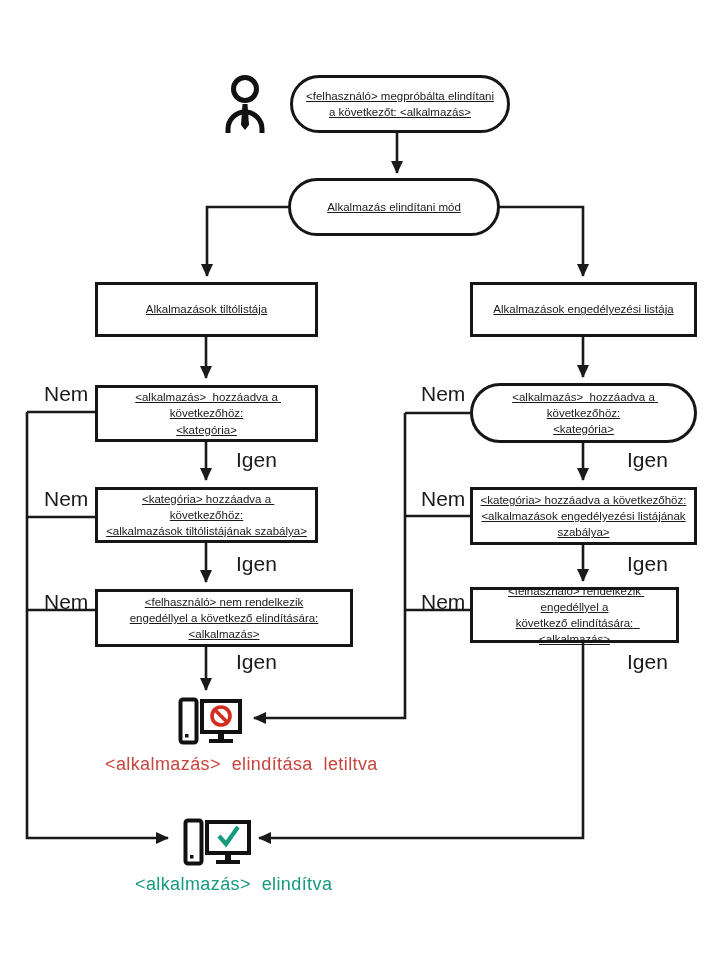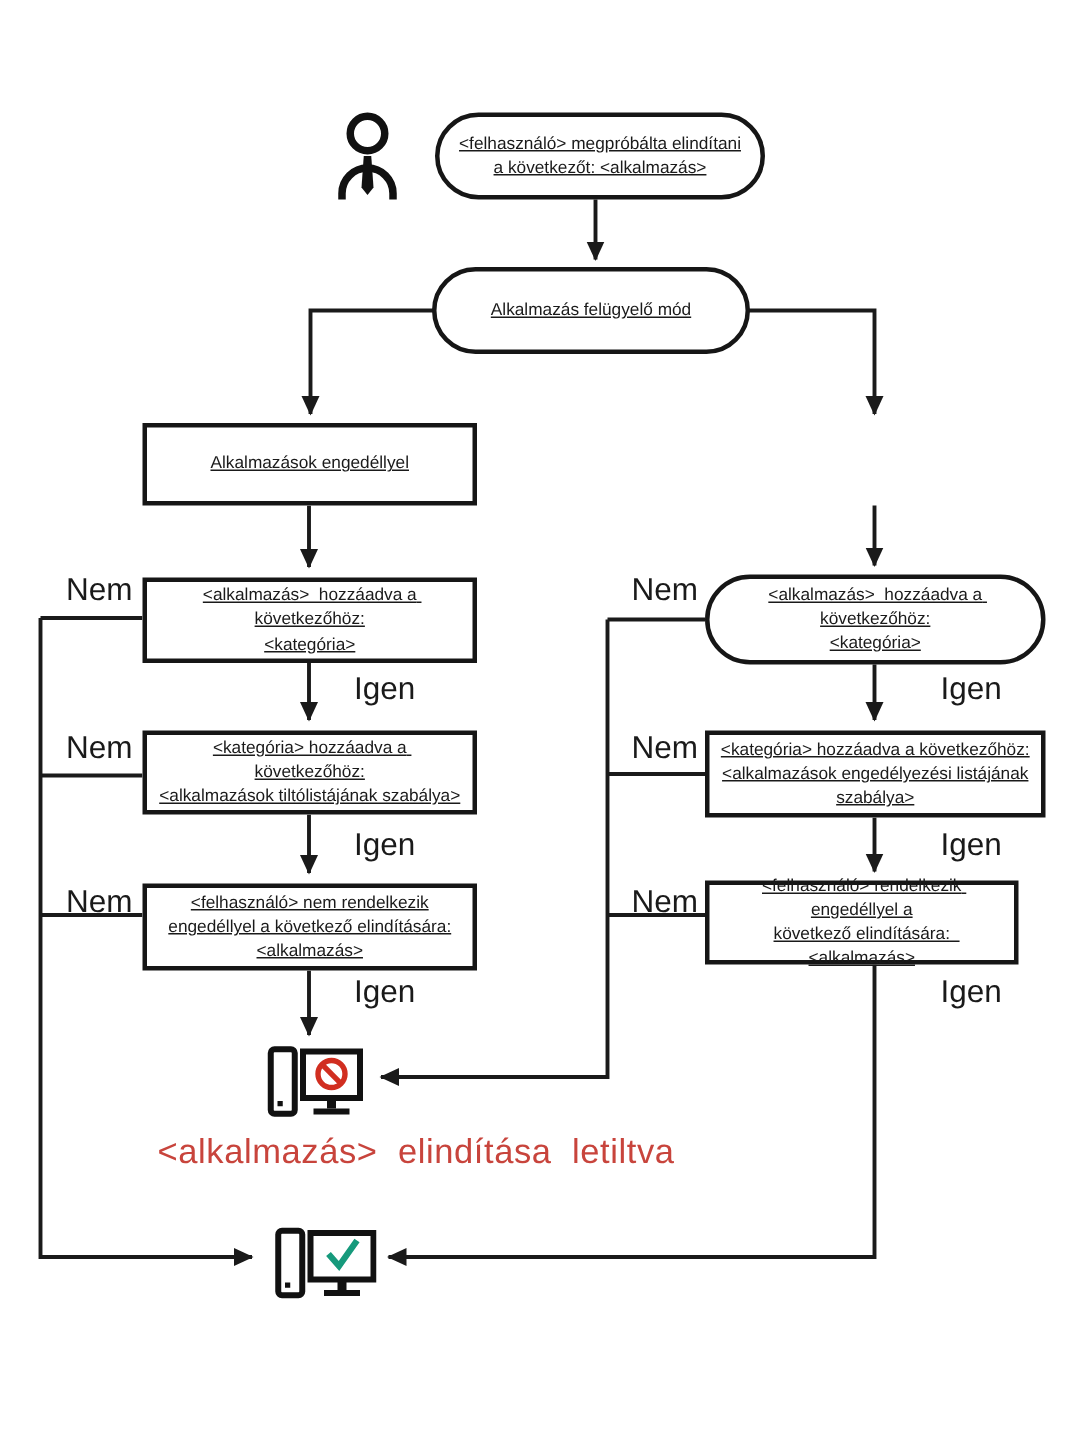--- a/index.html
+++ b/index.html
@@ -9,21 +9,21 @@
   }
   #wires{position:absolute;left:0;top:0;width:720px;height:960px;}
   .node{
     position:absolute;box-sizing:border-box;border:3px solid #161616;background:#ffffff;
     display:flex;align-items:center;justify-content:center;text-align:center;
     font-size:11.5px;line-height:1.4;white-space:pre-wrap;padding:2px 6px;text-decoration:underline;
   }
   .ellipse{border-radius:29px;}
   .stadium{border-radius:30px;}
   .lbl{position:absolute;font-size:21px;line-height:1;color:#1a1a1a;}
-  .result{position:absolute;font-size:23px;letter-spacing:.4px;white-space:pre;}
+  .result{position:absolute;font-size:18px;letter-spacing:.4px;white-space:pre;}
   .result.blocked{color:var(--blocked,#c8443c);}
   .result.allowed{color:var(--allowed,#169a7c);}
   .icon{position:absolute;}
 </style>
 </head>
 <body>
 
 <div id="canvas">
 
   <svg id="wires" viewBox="0 0 720 960">
@@ -54,39 +54,40 @@
 
   <svg class="icon" style="left:225px;top:70px" width="40" height="64" viewBox="0 0 40 64">
     <circle cx="20" cy="19" r="11.5" fill="none" stroke="#111" stroke-width="5"></circle>
     <path d="M3,63 V59 A17,17 0 0 1 37,59 V63" fill="none" stroke="#111" stroke-width="5"></path>
     <path d="M17.5,34 L22.5,34 L24,55 L20,60 L16,55 Z" fill="#111"></path>
   </svg>
 
   <div class="node ellipse" style="left:290px;top:75px;width:220px;height:58px">&lt;felhasználó&gt; megpróbálta elindítani
 a következőt: &lt;alkalmazás&gt;</div>
 
-  <div class="node ellipse" style="left:288px;top:178px;width:212px;height:58px">Alkalmazás felügyelő mód</div>
+  <div class="node ellipse" style="left:288px;top:178px;width:212px;height:58px">Alkalmazás elindítani mód</div>
 
-  <div class="node" style="left:95px;top:282px;width:223px;height:55px">Alkalmazások engedéllyel</div>
+  <div class="node" style="left:95px;top:282px;width:223px;height:55px">Alkalmazások tiltólistája</div>
 
+  <div class="node" style="left:470px;top:282px;width:227px;height:55px">Alkalmazások engedélyezési listája</div>
 
   <div class="node" style="left:95px;top:385px;width:223px;height:57px">&lt;alkalmazás&gt;  hozzáadva a következőhöz:
 &lt;kategória&gt;</div>
 
   <div class="node stadium" style="left:470px;top:383px;width:227px;height:60px">&lt;alkalmazás&gt;  hozzáadva a következőhöz:
 &lt;kategória&gt;</div>
 
   <div class="node" style="left:95px;top:487px;width:223px;height:56px">&lt;kategória&gt; hozzáadva a következőhöz:
 &lt;alkalmazások tiltólistájának szabálya&gt;</div>
 
   <div class="node" style="left:470px;top:487px;width:227px;height:58px">&lt;kategória&gt; hozzáadva a következőhöz:
 &lt;alkalmazások engedélyezési listájának
 szabálya&gt;</div>
 
-  <div class="node" style="left:95px;top:589px;width:223px;height:58px">&lt;felhasználó&gt; nem rendelkezik
+  <div class="node" style="left:95px;top:589px;width:258px;height:58px">&lt;felhasználó&gt; nem rendelkezik
 engedéllyel a következő elindítására:
 &lt;alkalmazás&gt;</div>
 
   <div class="node" style="left:470px;top:587px;width:209px;height:56px">&lt;felhasználó&gt; rendelkezik engedéllyel a
 következő elindítására:  &lt;alkalmazás&gt;</div>
 
   <span class="lbl" style="left:44px;top:383px">Nem</span>
   <span class="lbl" style="left:44px;top:488px">Nem</span>
   <span class="lbl" style="left:44px;top:591px">Nem</span>
   <span class="lbl" style="left:421px;top:383px">Nem</span>
@@ -116,14 +117,15 @@
 
   <svg class="icon" style="left:183px;top:818px" width="68" height="52" viewBox="0 0 68 52">
     <rect x="2.5" y="2.5" width="16" height="43" rx="2.5" fill="none" stroke="#111" stroke-width="4"></rect>
     <rect x="7" y="37" width="3.5" height="3.5" fill="#111"></rect>
     <rect x="24" y="4" width="42" height="31" fill="none" stroke="#111" stroke-width="4"></rect>
     <rect x="42" y="35" width="6" height="7" fill="#111"></rect>
     <rect x="33" y="42" width="24" height="4" fill="#111"></rect>
     <path d="M36,18 L43,26 L55,9" fill="none" stroke="var(--allowed,#169a7c)" stroke-width="4.2"></path>
   </svg>
 
+  <div class="result allowed" style="left:135px;top:874px">&lt;alkalmazás&gt;  elindítva</div>
 
 </div>
 
 </body></html>

